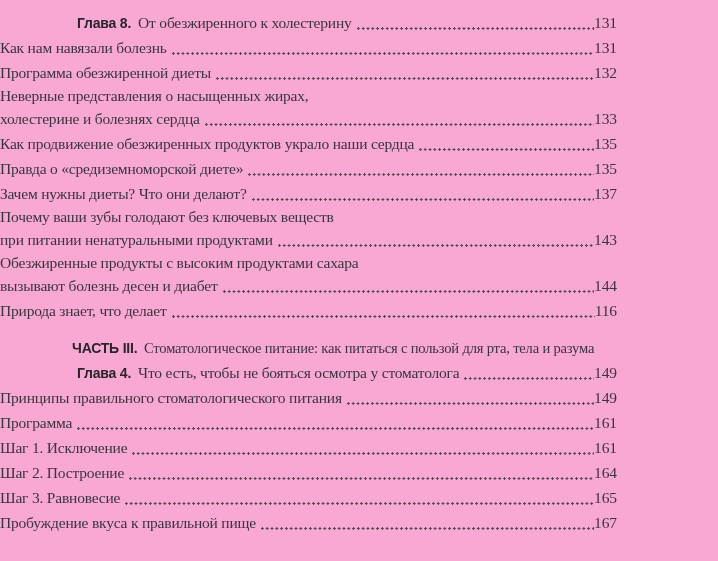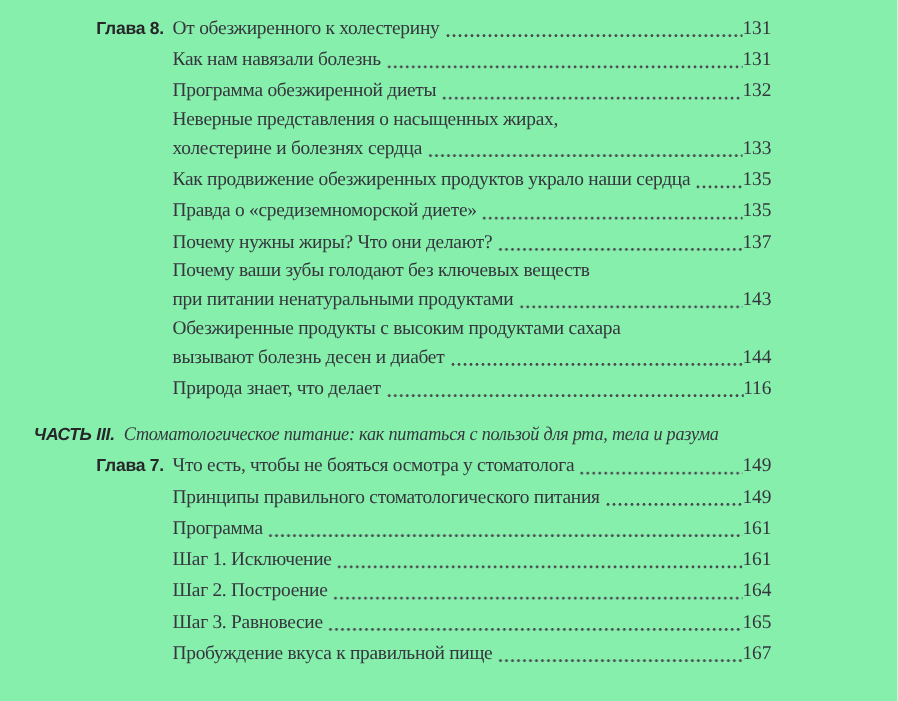--- a/index.html
+++ b/index.html
@@ -17,23 +17,23 @@
   }
   .row {
     display: flex;
     align-items: baseline;
     height: 25px;
     line-height: 25px;
     white-space: nowrap;
   }
   .row.first { height: 21px; line-height: 21px; }
   .row.part  { margin-top: 12px; }
-  .row.sub, .row.first, .row.cont { padding-left: 138px; }
+  .row.sub, .row.first, .row.cont { }
   .row.chapter { padding-left: 77px; }
-  .row.part { padding-left: 27px; font-style: italic; }
+  .row.part { padding-left: 72px; }
   .label {
     font-family: "Liberation Sans", sans-serif;
     font-weight: 700;
     font-size: 14px;
     color: #26262b;
     letter-spacing: -0.2px;
     margin-right: 7px;
     flex: 0 0 auto;
   }
   .title {
@@ -55,21 +55,21 @@
     background-position: left bottom 4px;
   }
   .pagenum {
     flex: 0 0 auto;
     letter-spacing: -0.1px;
   }
 </style>
 </head>
 <body>
 
-<div class="page" style="background: #86efac; color: rgb(54, 54, 62);">
+<div class="page" style="background: #f9a8d4; color: rgb(54, 54, 62);">
   <div>
       <div class="row chapter">
         <span class="label">Глава 8.</span>
         <span class="title">От обезжиренного к холестерину</span>
         <span class="leader"></span>
         <span class="pagenum">131</span>
       </div>
       <div class="row sub">
         <span class="title">Как нам навязали болезнь</span>
         <span class="leader"></span>
@@ -92,21 +92,21 @@
         <span class="title">Как продвижение обезжиренных продуктов украло наши сердца</span>
         <span class="leader"></span>
         <span class="pagenum">135</span>
       </div>
       <div class="row sub">
         <span class="title">Правда о «средиземноморской диете»</span>
         <span class="leader"></span>
         <span class="pagenum">135</span>
       </div>
       <div class="row sub">
-        <span class="title">Почему нужны жиры? Что они делают?</span>
+        <span class="title">Зачем нужны диеты? Что они делают?</span>
         <span class="leader"></span>
         <span class="pagenum">137</span>
       </div>
       <div class="row first">
         <span class="title">Почему ваши зубы голодают без ключевых веществ</span>
       </div>
       <div class="row cont">
         <span class="title">при питании ненатуральными продуктами</span>
         <span class="leader"></span>
         <span class="pagenum">143</span>
@@ -122,21 +122,21 @@
       <div class="row sub">
         <span class="title">Природа знает, что делает</span>
         <span class="leader"></span>
         <span class="pagenum">116</span>
       </div>
       <div class="row part">
         <span class="label">ЧАСТЬ III.</span>
         <span class="title">Стоматологическое питание: как питаться с пользой для рта, тела и разума</span>
       </div>
       <div class="row chapter">
-        <span class="label">Глава 7.</span>
+        <span class="label">Глава 4.</span>
         <span class="title">Что есть, чтобы не бояться осмотра у стоматолога</span>
         <span class="leader"></span>
         <span class="pagenum">149</span>
       </div>
       <div class="row sub">
         <span class="title">Принципы правильного стоматологического питания</span>
         <span class="leader"></span>
         <span class="pagenum">149</span>
       </div>
       <div class="row sub">

